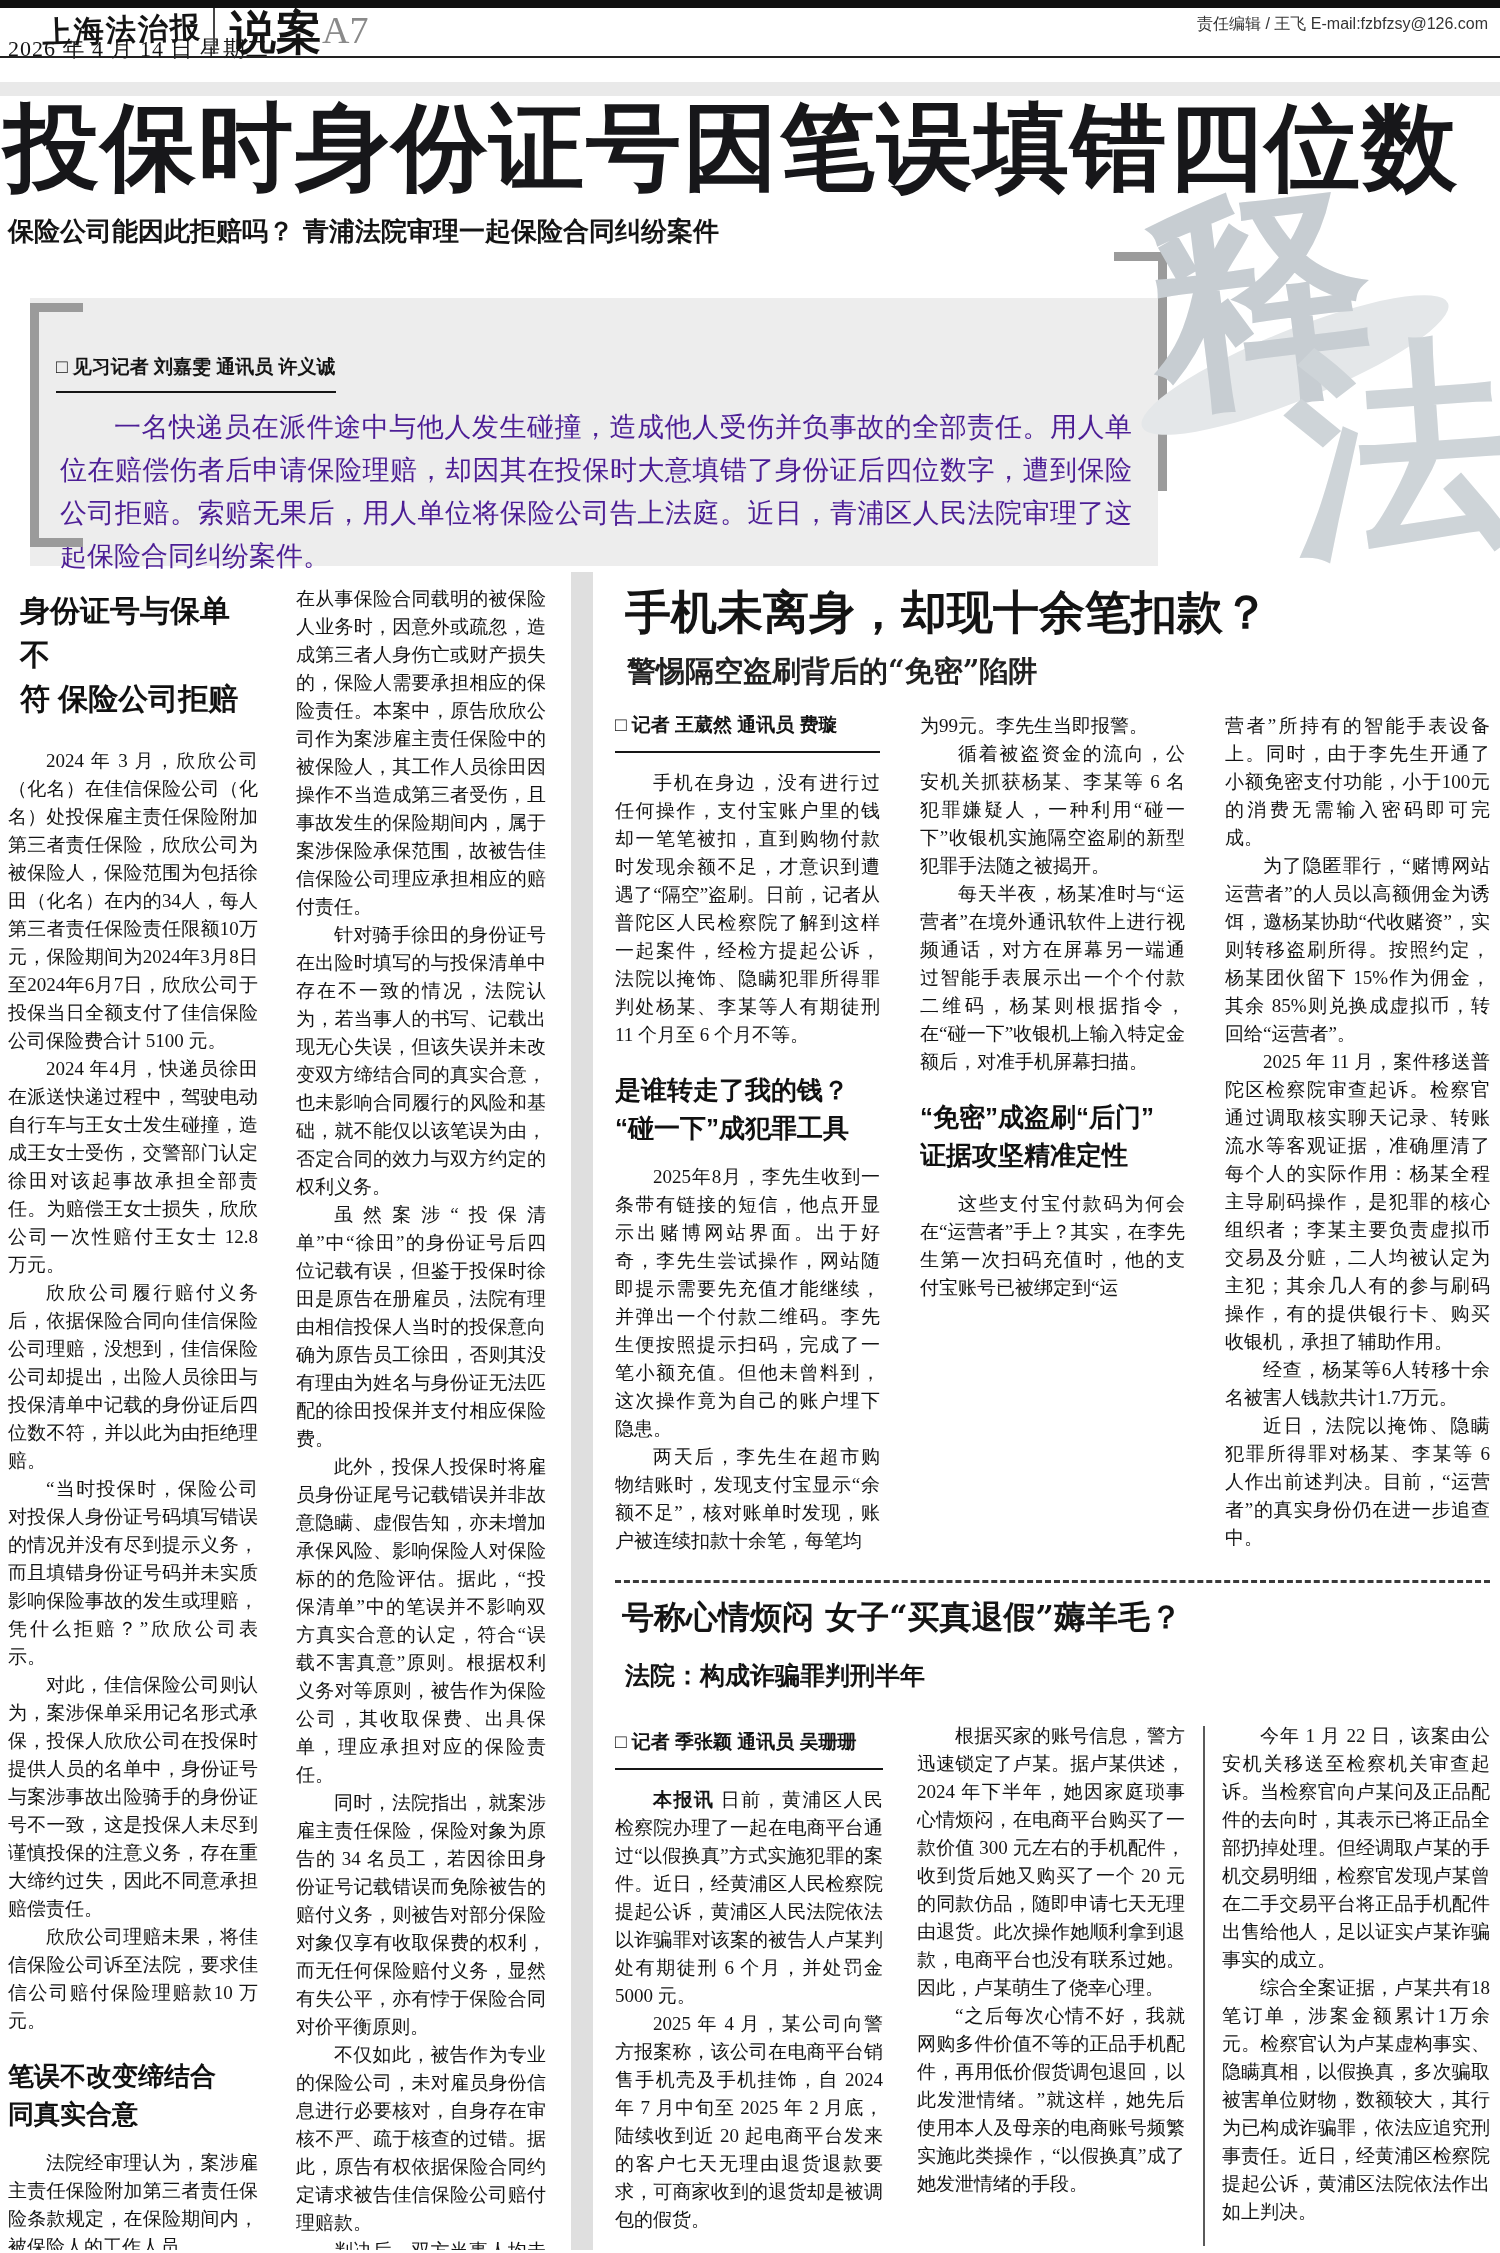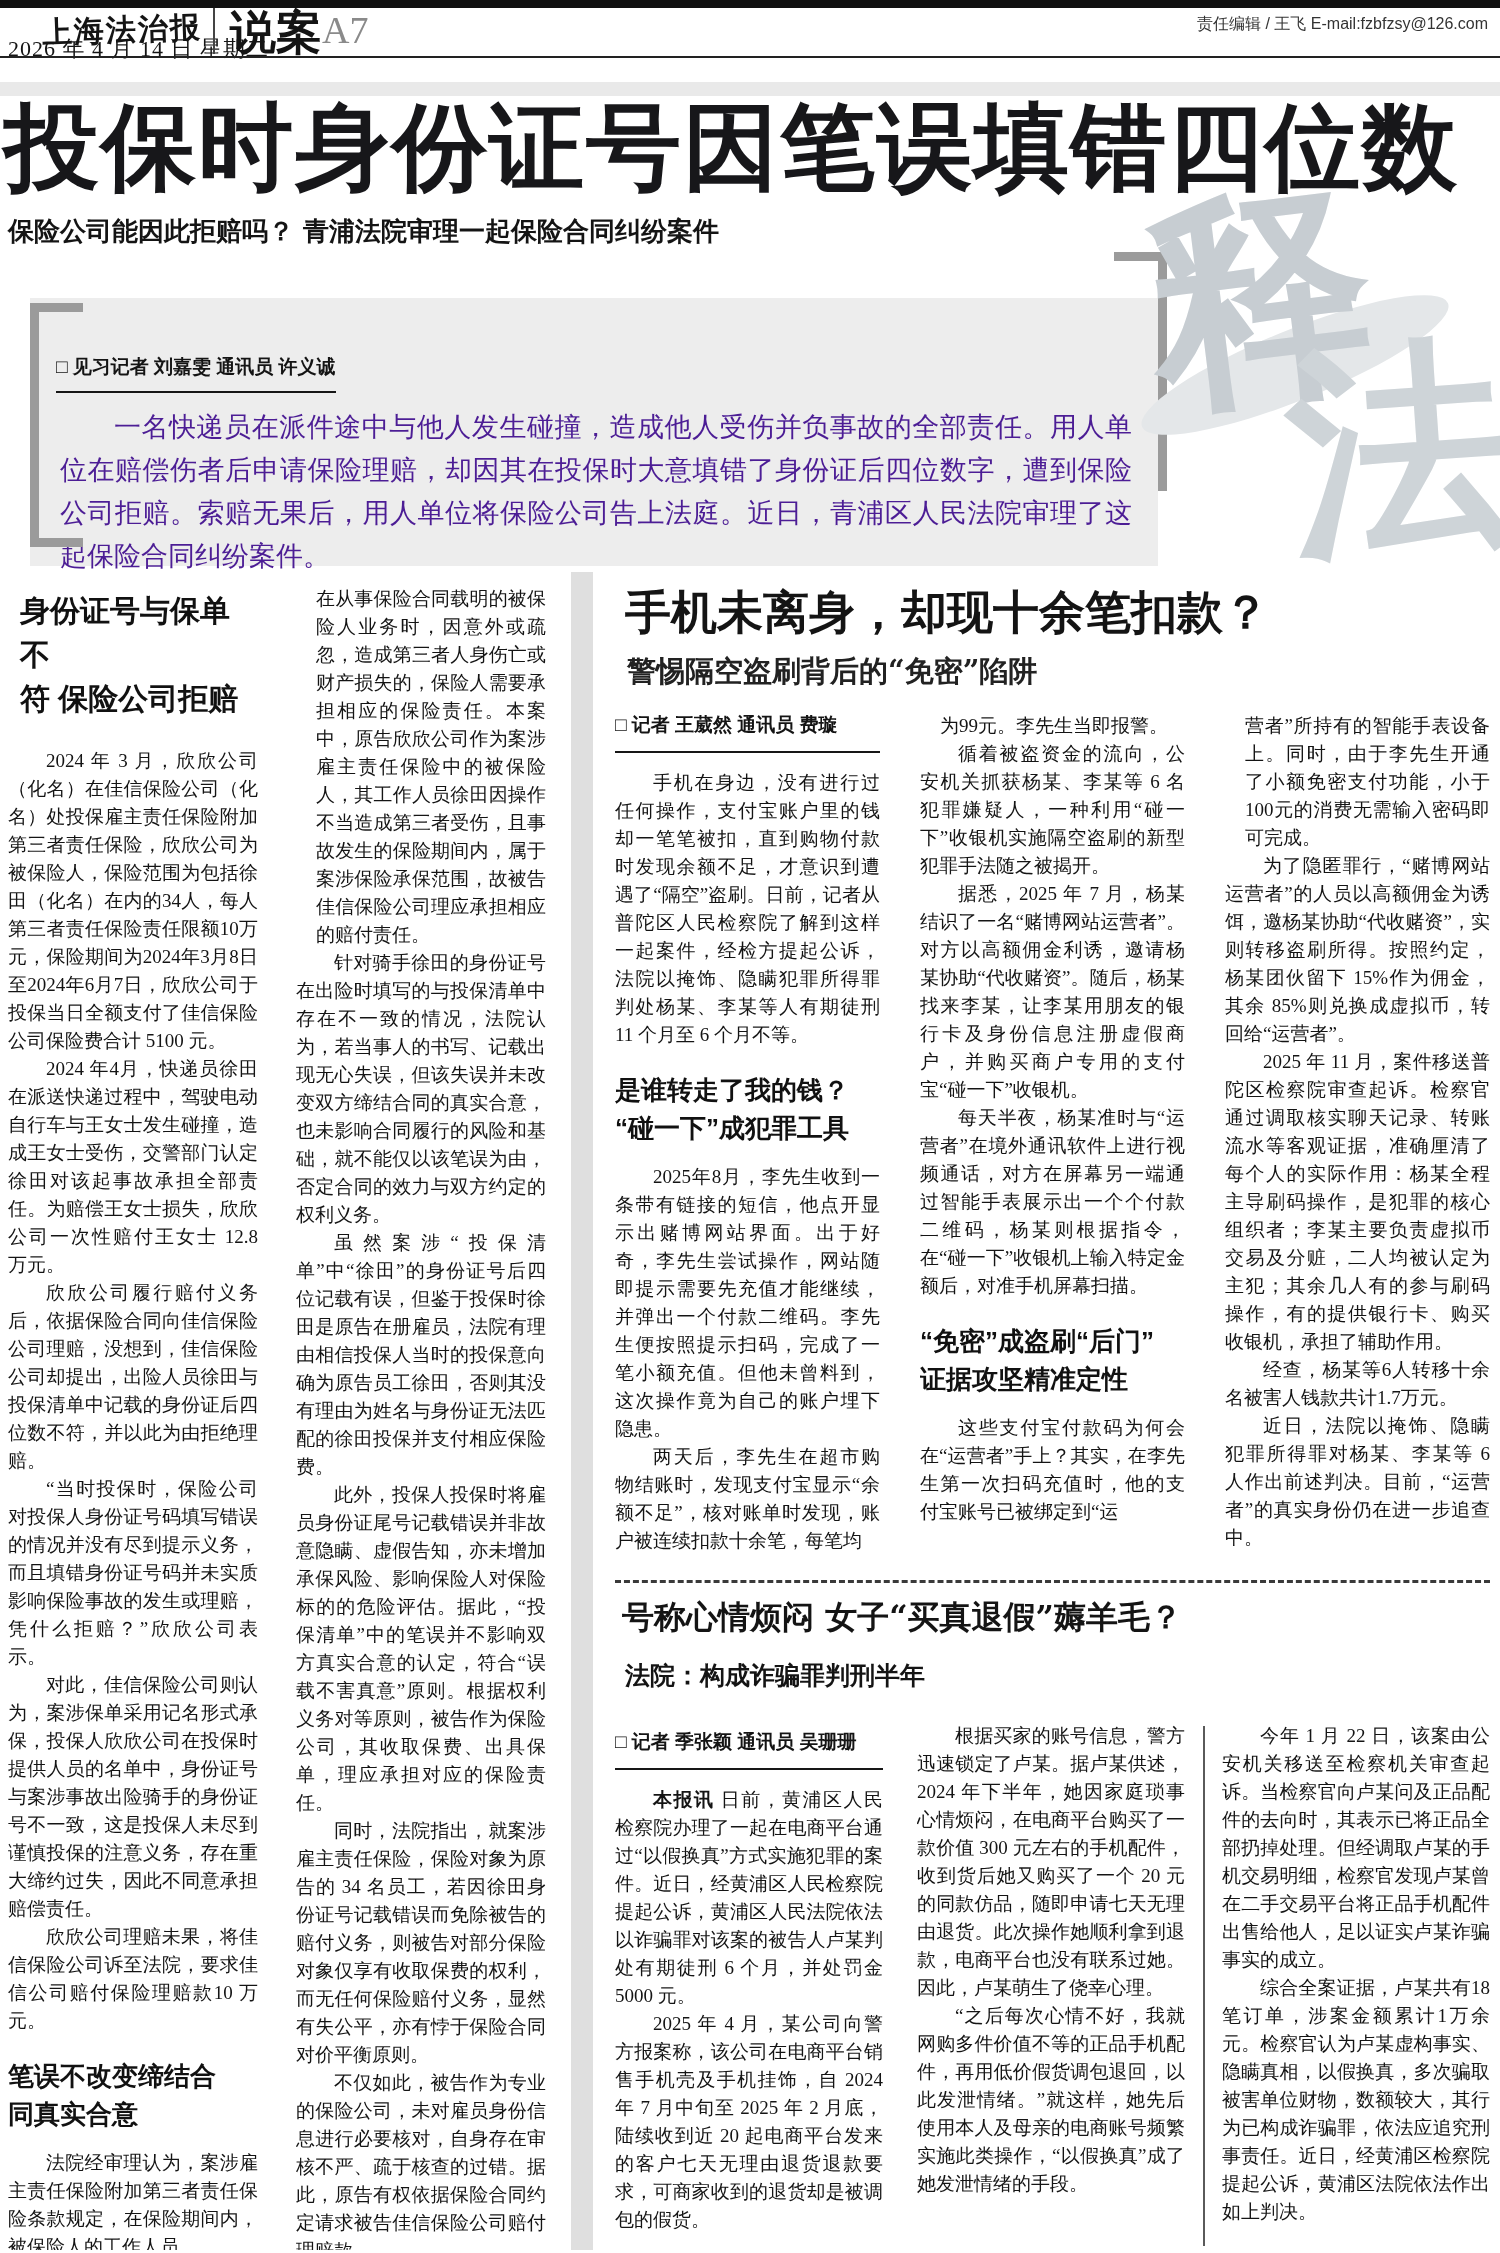--- a/index.html
+++ b/index.html
@@ -36,21 +36,21 @@
   .callig{font-family:"DejaVu Serif",serif;color:#c7cdd2;font-weight:700;}
   #callig-stroke{left:1130px;top:330px;width:330px;height:70px;background:#e4e7e9;border-radius:50%;
       transform:rotate(-22deg);}
   #callig-1{left:1148px;top:150px;font-size:225px;transform:rotate(-7deg);}
   #callig-2{left:1288px;top:300px;font-size:225px;transform:rotate(-4deg);color:#ced4d8;}
   
   #v-divider{left:571px;top:572px;width:22px;height:1678px;background:#dfdfdf;}
   
   .body-col{position:absolute;font-size:19px;line-height:28px;overflow:hidden;}
   .para{margin:0;text-indent:2em;text-align:justify;}
-  .noind{text-indent:0;margin-left:20px;}
+  .noind{text-indent:0;}
   .leadin{font-weight:700;}
   .col-subhead{white-space:pre-line;font-family:"Liberation Sans",sans-serif;font-weight:700;
       font-size:26px;line-height:38px;margin:22px 0 16px;color:#111;}
   .col-subhead.lg{font-size:30px;line-height:44px;margin:4px 12px 26px;}
   .byline{font-family:"Liberation Sans",sans-serif;font-weight:700;font-size:19px;
       border-bottom:2px solid #161616;padding-bottom:12px;margin:6px 0 16px;}
   
   #a2-title{left:625px;top:582px;font-size:46px;font-weight:900;font-family:"DejaVu Serif",serif;}
   #a2-subtitle{left:627px;top:652px;font-size:29px;font-weight:700;color:#222;
       font-family:"DejaVu Serif",serif;}
@@ -123,21 +123,20 @@
       <div class="byline">□ 记者 王葳然 通讯员 费璇</div>
       <p class="para">手机在身边，没有进行过任何操作，支付宝账户里的钱却一笔笔被扣，直到购物付款时发现余额不足，才意识到遭遇了“隔空”盗刷。日前，记者从普陀区人民检察院了解到这样一起案件，经检方提起公诉，法院以掩饰、隐瞒犯罪所得罪判处杨某、李某等人有期徒刑 11 个月至 6 个月不等。</p>
       <h3 class="col-subhead">是谁转走了我的钱？
 “碰一下”成犯罪工具</h3>
       <p class="para">2025年8月，李先生收到一条带有链接的短信，他点开显示出赌博网站界面。出于好奇，李先生尝试操作，网站随即提示需要先充值才能继续，并弹出一个付款二维码。李先生便按照提示扫码，完成了一笔小额充值。但他未曾料到，这次操作竟为自己的账户埋下隐患。</p>
       <p class="para">两天后，李先生在超市购物结账时，发现支付宝显示“余额不足”，核对账单时发现，账户被连续扣款十余笔，每笔均</p>
     </div>
   <div class="body-col" style="left:920px;top:712px;width:265px;height:855px;">
       <p class="para noind">为99元。李先生当即报警。</p>
       <p class="para">循着被盗资金的流向，公安机关抓获杨某、李某等 6 名犯罪嫌疑人，一种利用“碰一下”收银机实施隔空盗刷的新型犯罪手法随之被揭开。</p>
-      <p class="para">据悉，2025 年 7 月，杨某结识了一名“赌博网站运营者”。对方以高额佣金利诱，邀请杨某协助“代收赌资”。随后，杨某找来李某，让李某用朋友的银行卡及身份信息注册虚假商户，并购买商户专用的支付宝“碰一下”收银机。</p>
       <p class="para">每天半夜，杨某准时与“运营者”在境外通讯软件上进行视频通话，对方在屏幕另一端通过智能手表展示出一个个付款二维码，杨某则根据指令，在“碰一下”收银机上输入特定金额后，对准手机屏幕扫描。</p>
       <h3 class="col-subhead">“免密”成盗刷“后门”
 证据攻坚精准定性</h3>
       <p class="para">这些支付宝付款码为何会在“运营者”手上？其实，在李先生第一次扫码充值时，他的支付宝账号已被绑定到“运</p>
     </div>
   <div class="body-col" style="left:1225px;top:712px;width:265px;height:855px;">
       <p class="para noind">营者”所持有的智能手表设备上。同时，由于李先生开通了小额免密支付功能，小于100元的消费无需输入密码即可完成。</p>
       <p class="para">为了隐匿罪行，“赌博网站运营者”的人员以高额佣金为诱饵，邀杨某协助“代收赌资”，实则转移盗刷所得。按照约定，杨某团伙留下 15%作为佣金，其余 85%则兑换成虚拟币，转回给“运营者”。</p>
       <p class="para">2025 年 11 月，案件移送普陀区检察院审查起诉。检察官通过调取核实聊天记录、转账流水等客观证据，准确厘清了每个人的实际作用：杨某全程主导刷码操作，是犯罪的核心组织者；李某主要负责虚拟币交易及分赃，二人均被认定为主犯；其余几人有的参与刷码操作，有的提供银行卡、购买收银机，承担了辅助作用。</p>
       <p class="para">经查，杨某等6人转移十余名被害人钱款共计1.7万元。</p>

